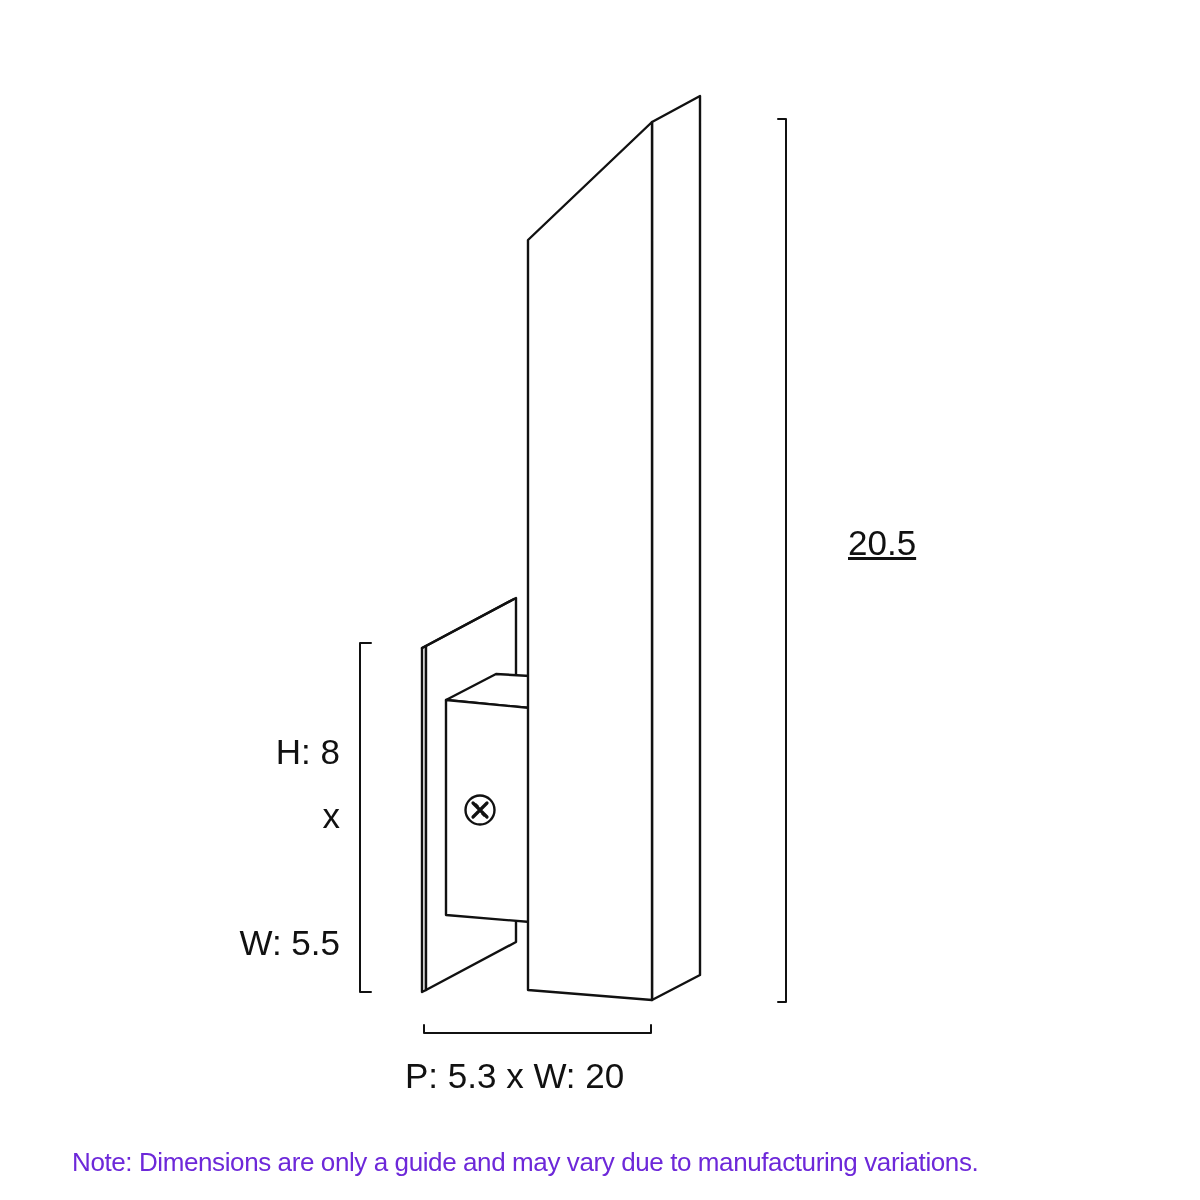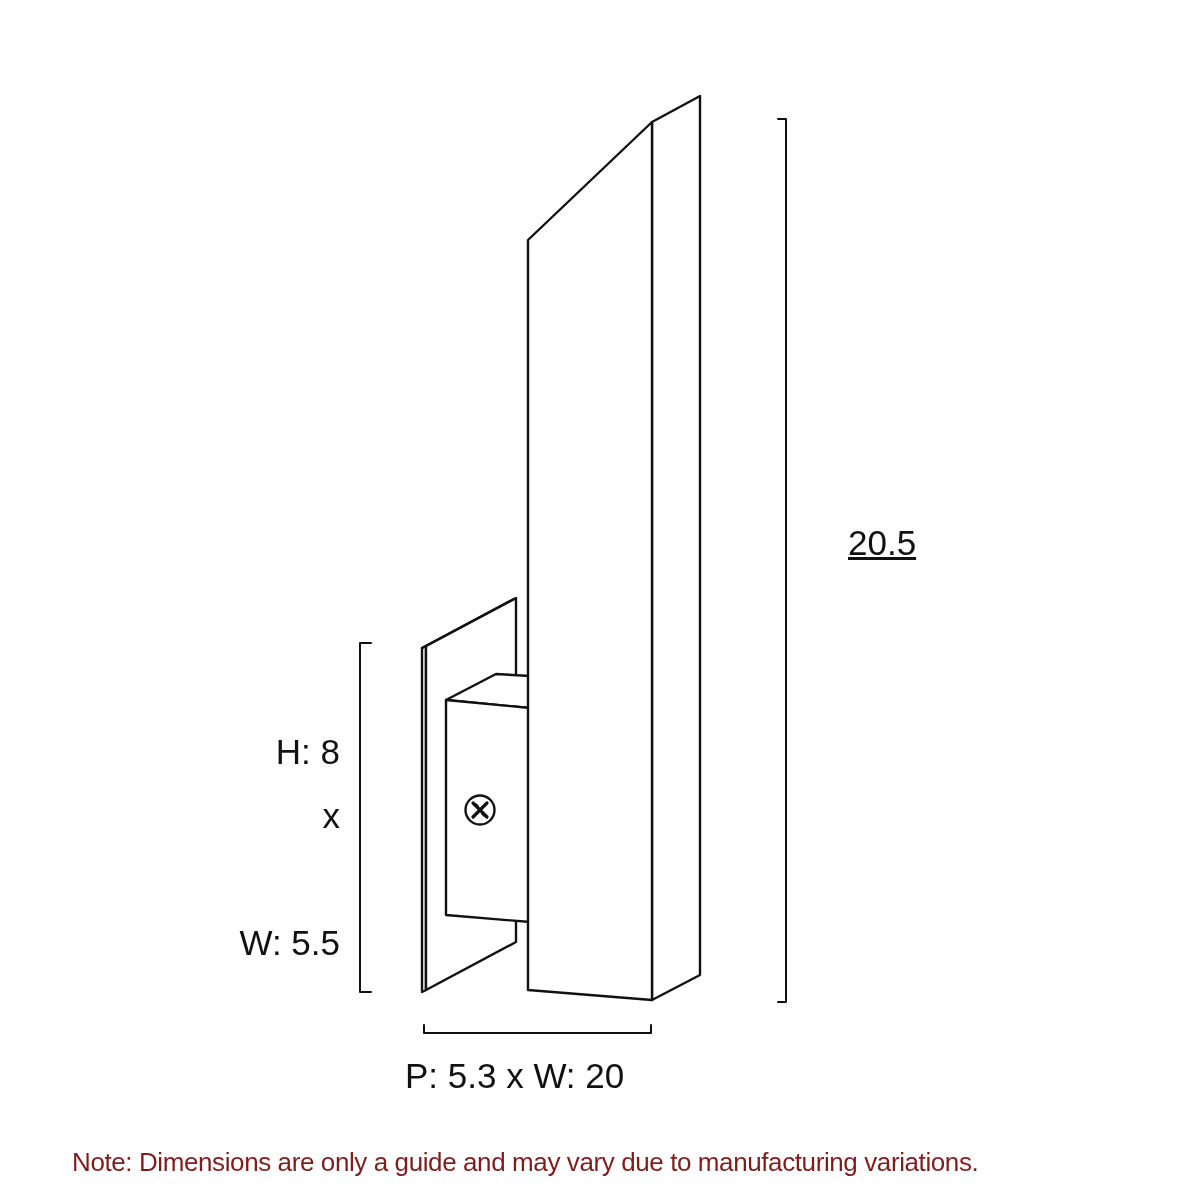--- a/index.html
+++ b/index.html
@@ -54,21 +54,21 @@
       left: 405px;
       top: 1058px;
     }
     #note {
       position: absolute;
       left: 72px;
       top: 1149px;
       font-family: "Liberation Sans", sans-serif;
       font-size: 26px;
       line-height: 1;
-      color: #7f1d1d;
+      color: #6d28d9;
       white-space: nowrap;
       letter-spacing: -0.4px;
     }
   </style>
 </head>
 <body>
 
 <svg id="drawing" viewBox="0 0 1200 1200" xmlns="http://www.w3.org/2000/svg">
   <g fill="none" stroke="#111111" stroke-width="2.4" stroke-linejoin="round" stroke-linecap="round">
 

